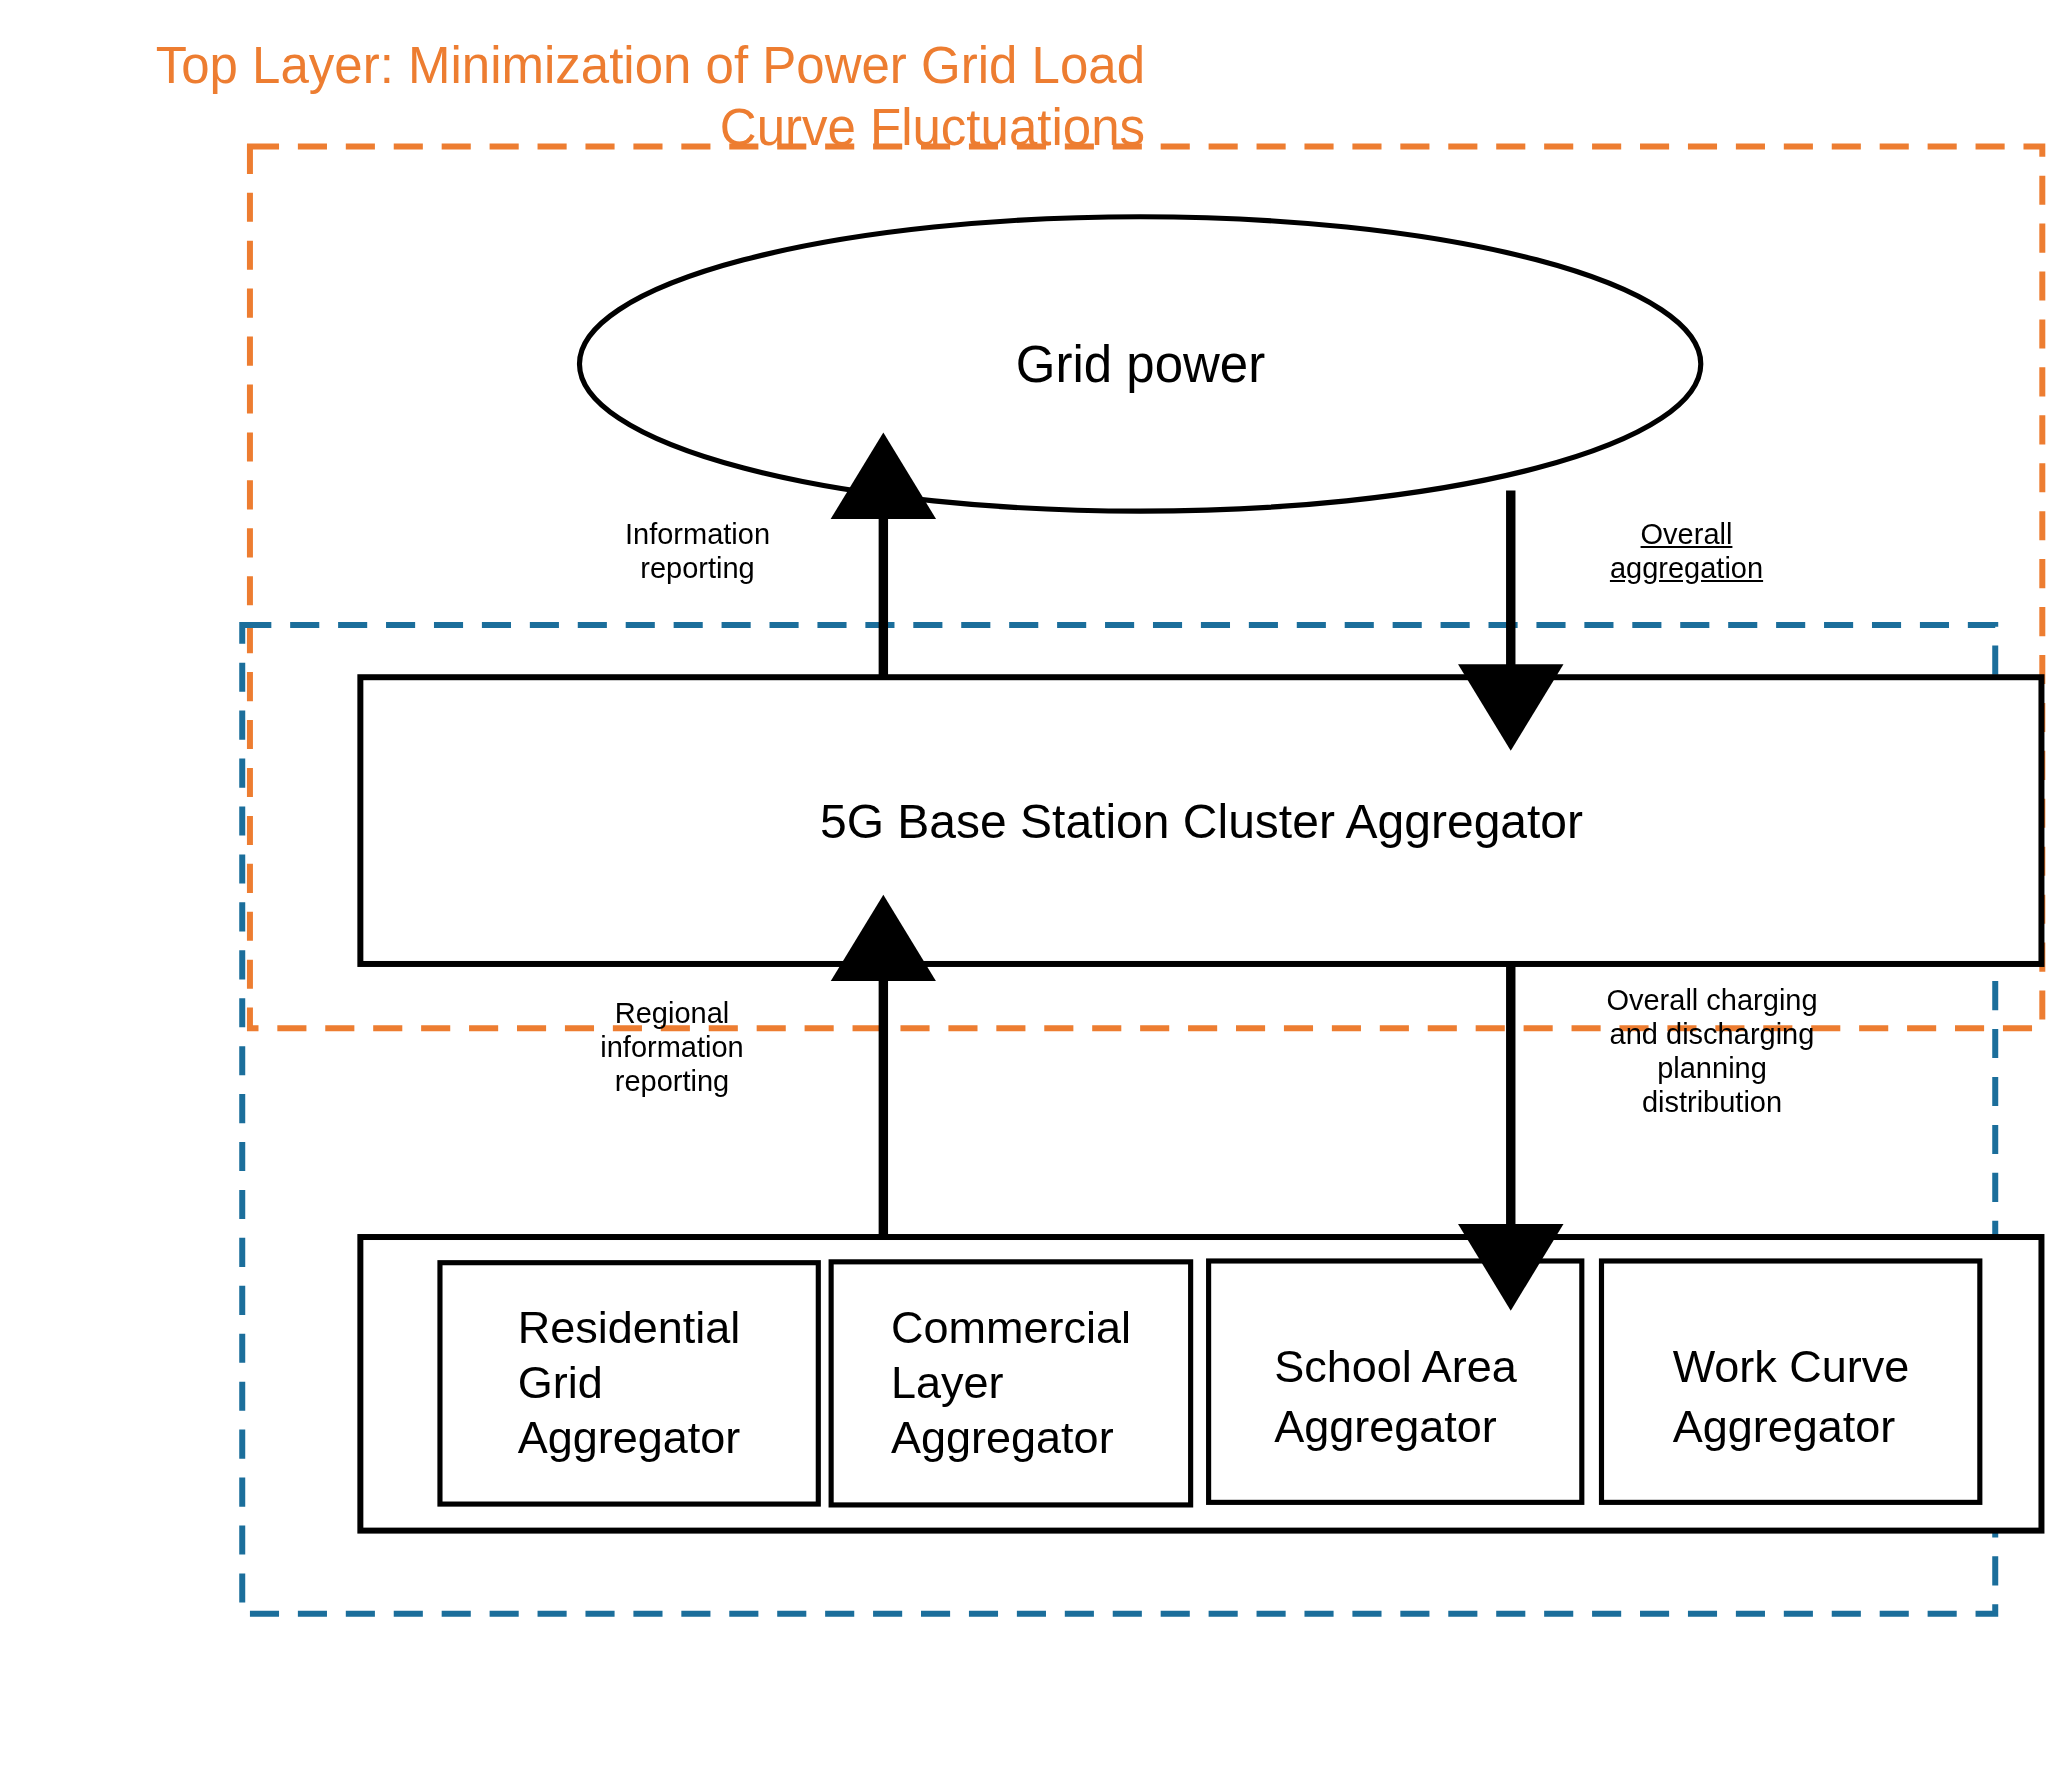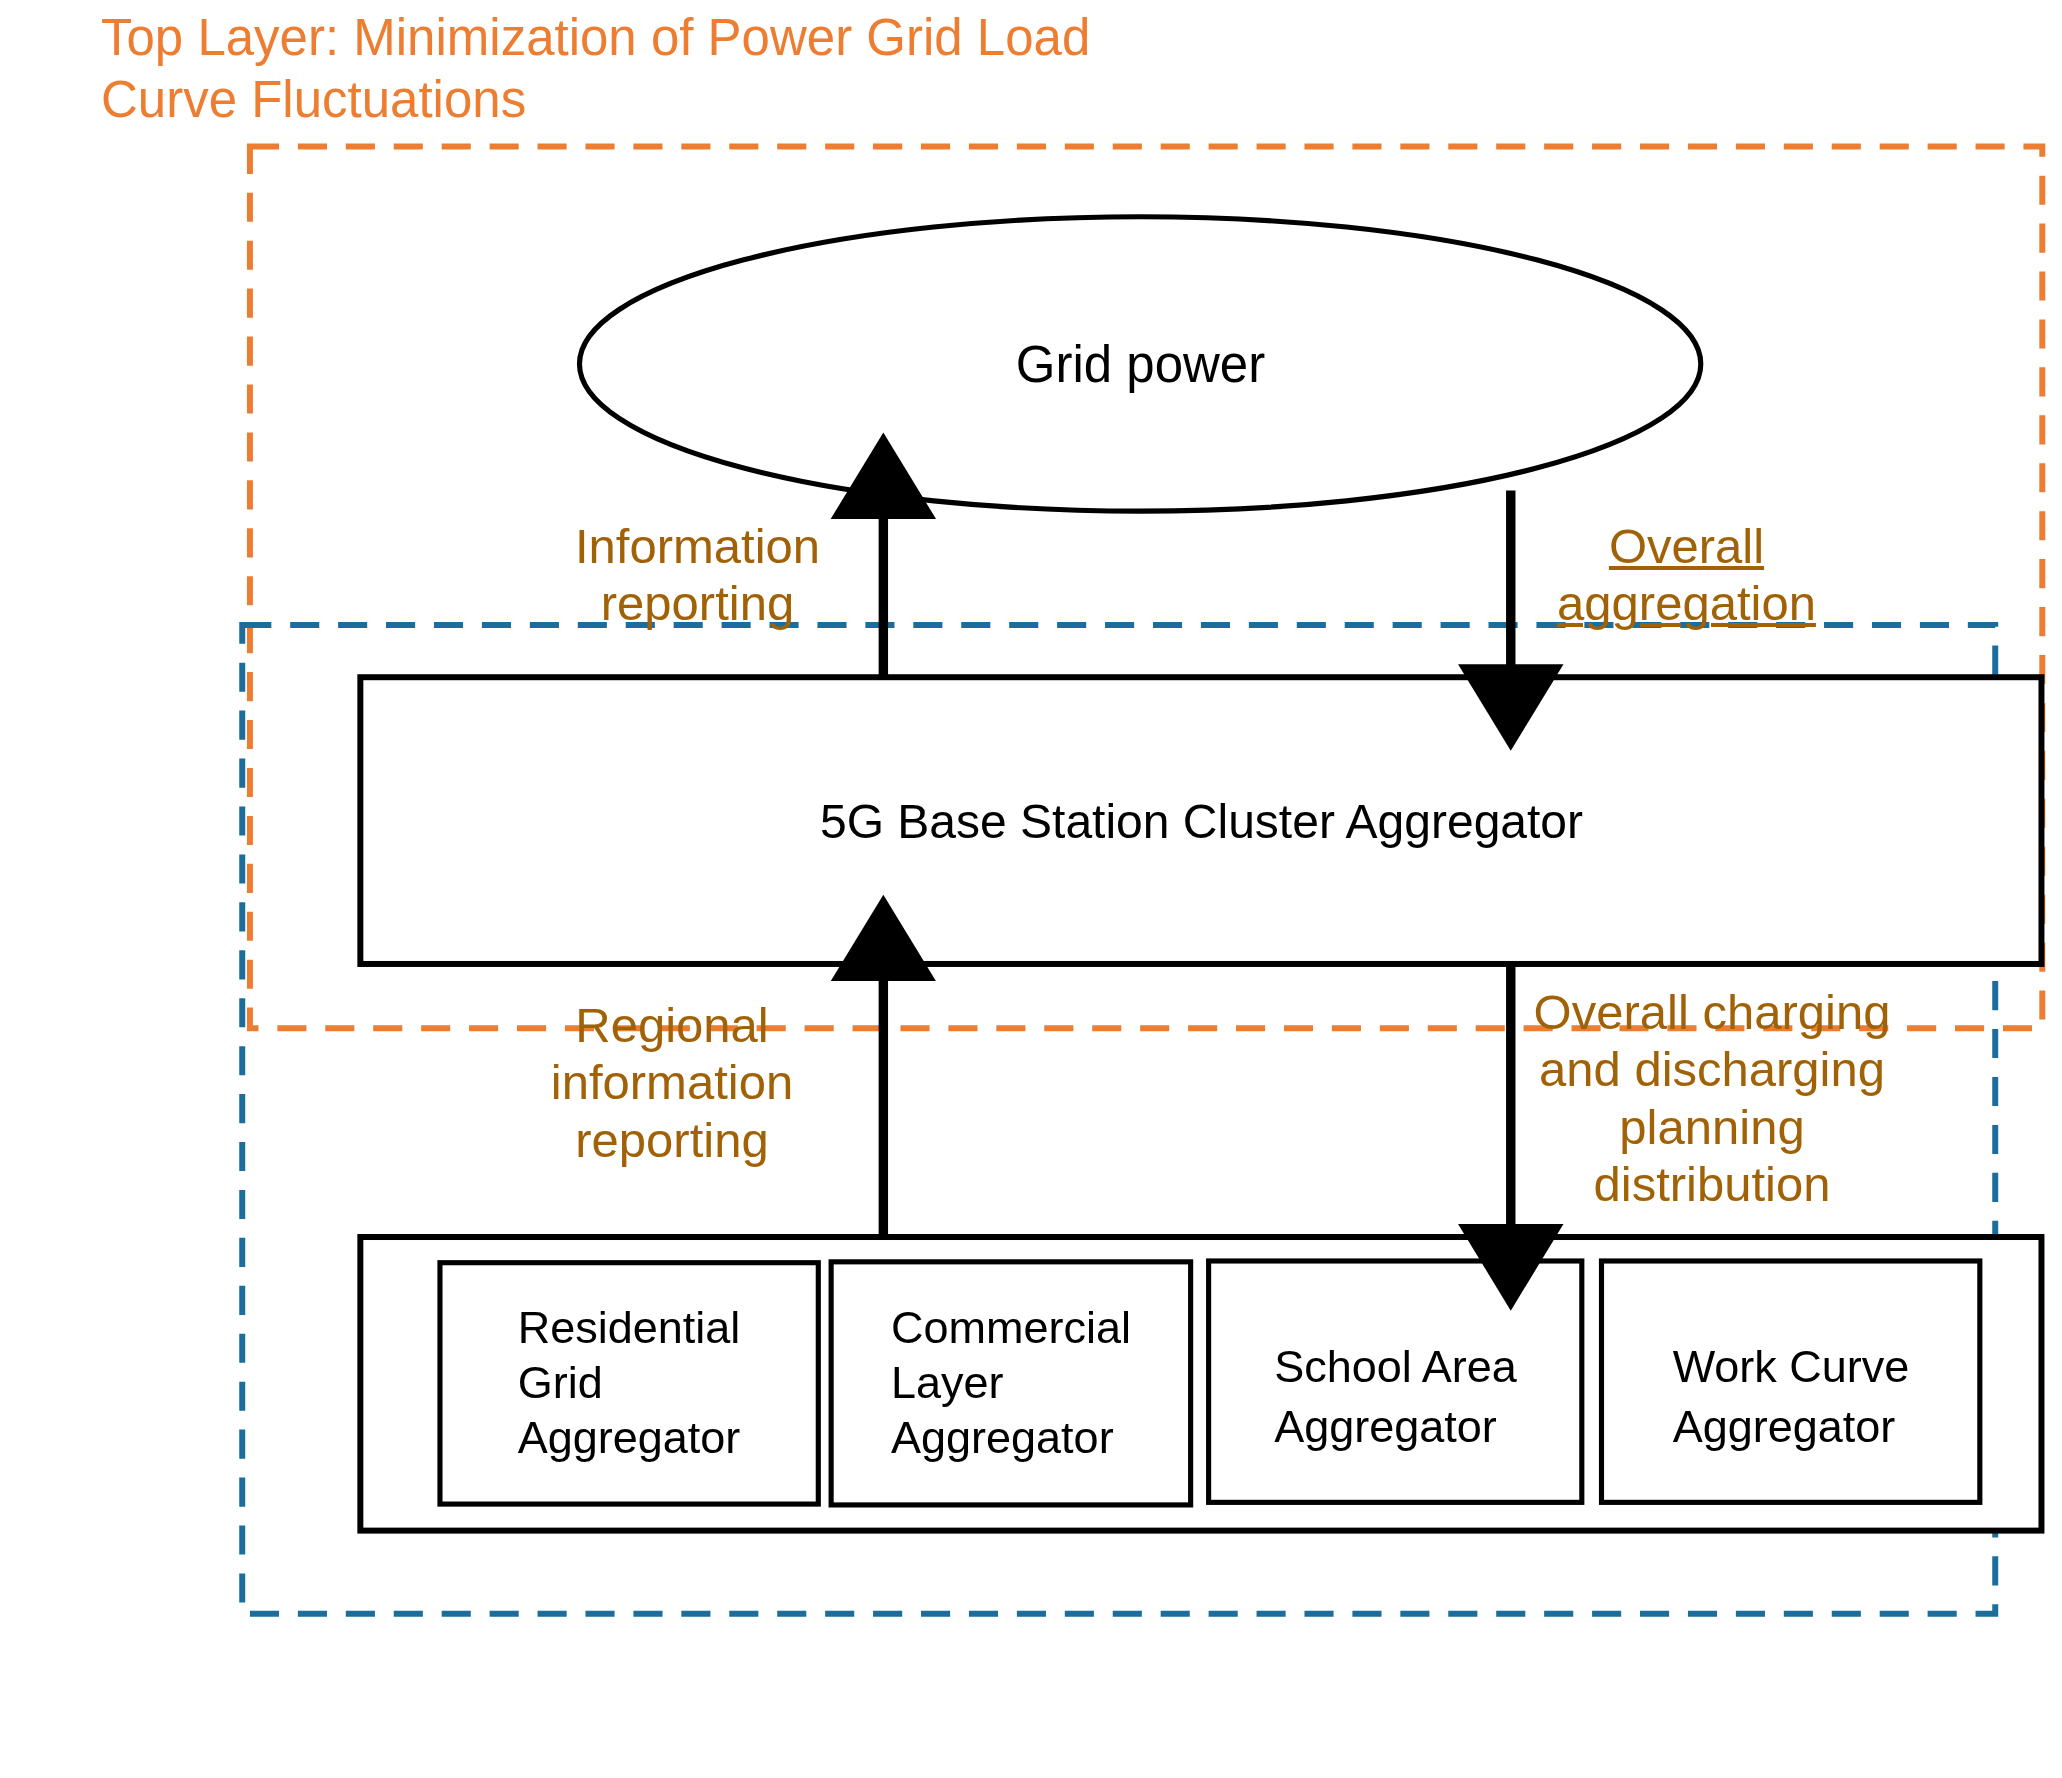--- a/index.html
+++ b/index.html
@@ -21,39 +21,40 @@
     top: 0;
     width: 2062px;
     height: 1779px;
   }
   .layer-title {
     position: absolute;
     font-family: "Liberation Sans", sans-serif;
     font-size: 51px;
     line-height: 1.22;
     white-space: pre;
-    text-align: left;
+    text-align: right;
+    margin-top: 28px;
   }
   .top-title { color: #ED7D31; }
   .bottom-title { color: #1B6E9B; }
 
   .node-label {
     position: absolute;
     display: flex;
     align-items: center;
     justify-content: center;
     color: #000;
     white-space: pre;
     font-family: "Liberation Sans", sans-serif;
   }
   .edge-label {
     position: absolute;
     text-align: center;
-    color: #a16207;
-    font-size: 49px;
+    color: #000000;
+    font-size: 29px;
     line-height: 1.17;
     white-space: pre;
     font-family: "Liberation Sans", sans-serif;
   }
 </style>
 </head>
 <body>
 
 <div id="stage">
 

